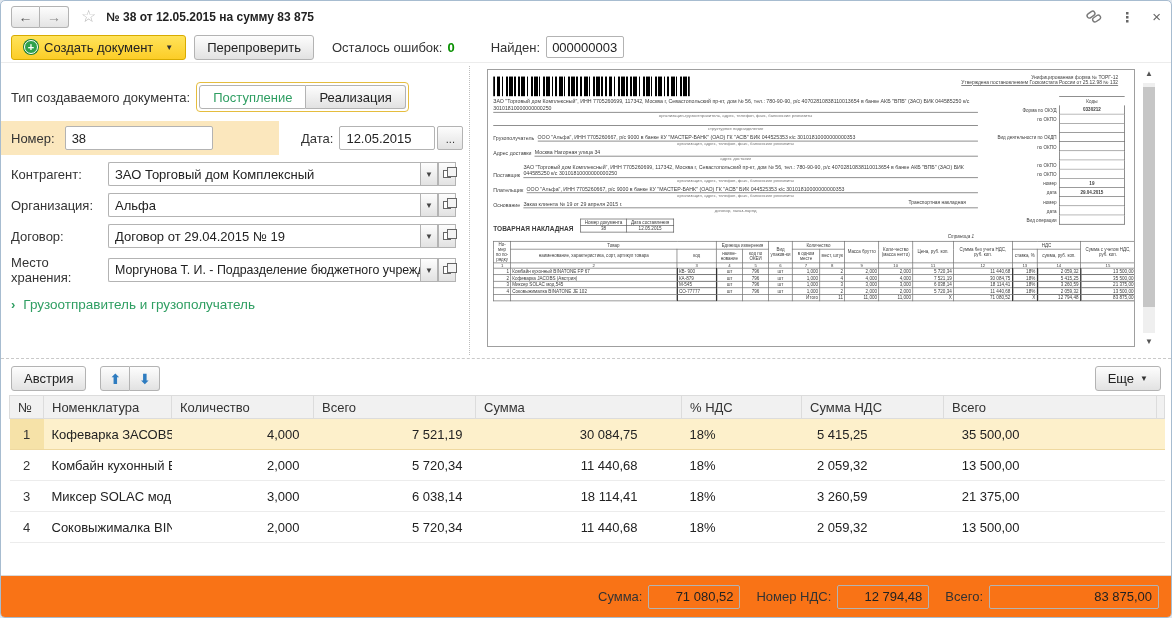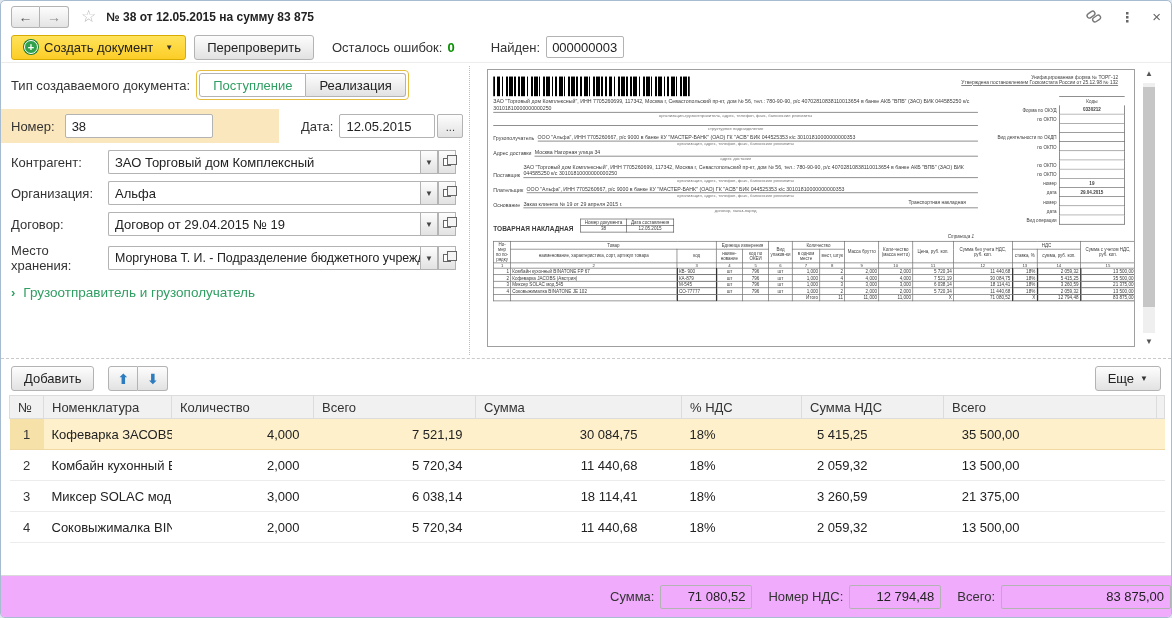--- a/index.html
+++ b/index.html
@@ -26,21 +26,21 @@
   .plusico { width:14px; height:14px; border-radius:50%; background:#2fa14b; color:#fff; font-size:11px; font-weight:bold; display:inline-flex; align-items:center; justify-content:center; line-height:1; border:1px solid #fff; box-shadow:0 0 0 1px #1d8038; }
   .caret { font-size:8px; margin-left:6px; color:#333; }
   .cmdlabel { color:#333; margin-left:18px; }
   .okgreen { color:#089000; font-weight:bold; margin-left:5px; }
   .linktext { color:#2361ad; text-decoration:underline; margin-left:6px; cursor:pointer; }
   .rightlab { margin-left:auto; color:#333; }
   .numinput { width:78px; height:22px; border:1px solid #b3b3b3; border-radius:2px; margin-left:6px; padding:0 5px; font-size:13px; color:#222; font-family:inherit; }
 
   
   .upper { position:absolute; left:0; top:63px; right:0; height:293px; }
-  .formpane { position:absolute; left:0; top:0; width:466px; height:100%; padding:6px 0 0 10px; }
+  .formpane { position:absolute; left:0; top:0; width:466px; height:100%; padding:18px 0 0 10px; }
   .vsplit { position:absolute; left:468px; top:2px; bottom:2px; width:0; border-left:1px dotted #bdbdbd; }
   .frow { display:flex; align-items:center; margin-bottom:7px; }
   .flabel { color:#333; }
   .typelabel { margin-right:6px; }
   .toggle { display:flex; border:1px solid #e5bd3e; border-radius:4px; padding:2px; gap:0; }
   .tgbtn { height:24px; padding:0 13px; display:flex; align-items:center; border:1px solid #b3b3b3; background:linear-gradient(#fdfdfd,#e2e2e2); color:#222; }
   .tgbtn.on { background:#fff; color:#2f9e62; border-radius:3px 0 0 3px; }
   .tgbtn.off { border-left:none; border-radius:0 3px 3px 0; }
   .hl-row { background:#fbe7bd; padding:5px 10px 5px 10px; margin-left:-10px; width:278px; display:flex; align-items:center; }
   .field { height:24px; border:1px solid #b3b3b3; border-radius:2px; background:#fff; padding:0 6px; font-size:13px; color:#222; display:flex; align-items:center; font-family:inherit; }
@@ -124,21 +124,21 @@
   .itable td.c1 { padding-left:8px; }
   .itable td.c2 { text-align:right; padding-right:14px; }
   .itable td.c3 { text-align:right; padding-right:13px; }
   .itable td.c4 { text-align:right; padding-right:44px; }
   .itable td.c5 { padding-left:8px; }
   .itable td.c6 { text-align:right; padding-right:76px; }
   .itable td.c7 { text-align:right; padding-right:137px; }
   .itable tr.sel td { background:#fdf0cb; border-top:1px solid #efd9a0; border-bottom:1px solid #efd9a0; }
   .itable tr.sel td.c0 { background:#f6e2a8; }
 
-  .footerbar { position:absolute; left:0; right:0; bottom:0; height:42px; border-top:1px solid #d9d9d9; display:flex; align-items:center; justify-content:flex-end; gap:6px; background:#f0abfc; }
+  .footerbar { position:absolute; left:0; right:0; bottom:0; height:42px; border-top:1px solid #d9d9d9; display:flex; align-items:center; justify-content:flex-end; gap:6px; padding-right:12px; background:#f97316; }
   .fbox { height:24px; border:1px solid #b3b3b3; border-radius:2px; display:flex; align-items:center; justify-content:flex-end; padding:0 6px; color:#222; }
   .fbox.w1 { width:92px; } .fbox.w2 { width:92px; } .fbox.w3 { width:170px; }
   .flab { margin-left:10px; color:#333; }
 </style>
 </head>
 <body>
 
 <div class="window">
 
   <div class="titlebar">
@@ -542,21 +542,21 @@
         <div class="psarrow down">▼</div>
       </div>
     </div>
   </div>
 
   <div class="hsplit"></div>
 
   <div class="lower">
     <div class="lowbar">
       <div class="btn">
-          <span>Добавить</span>
+          <span>Австрия</span>
         </div>
       <div class="arrgroup">
         <div class="arrbtn upb">
             <span>⬆</span>
           </div>
         <div class="arrbtn dnb">
             <span>⬇</span>
           </div>
       </div>
       <div class="btn morebtn">

